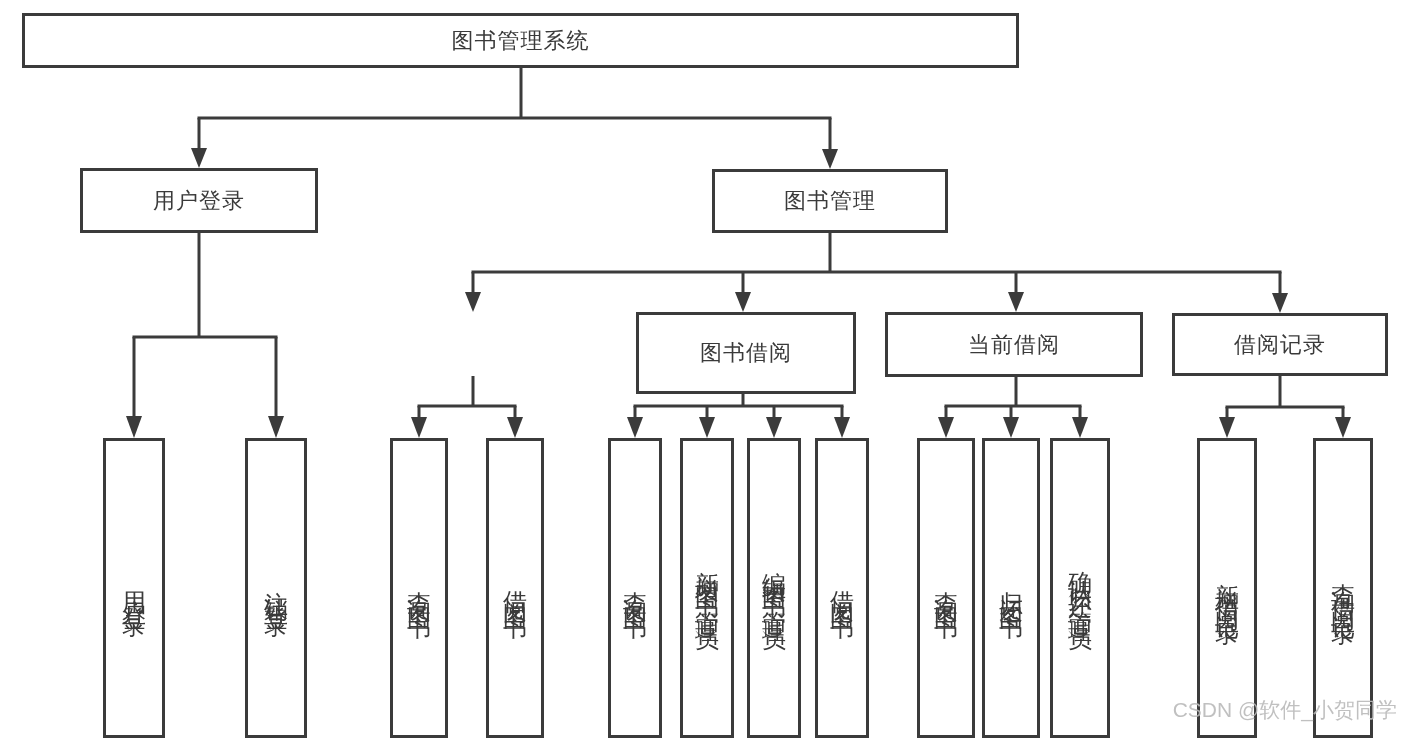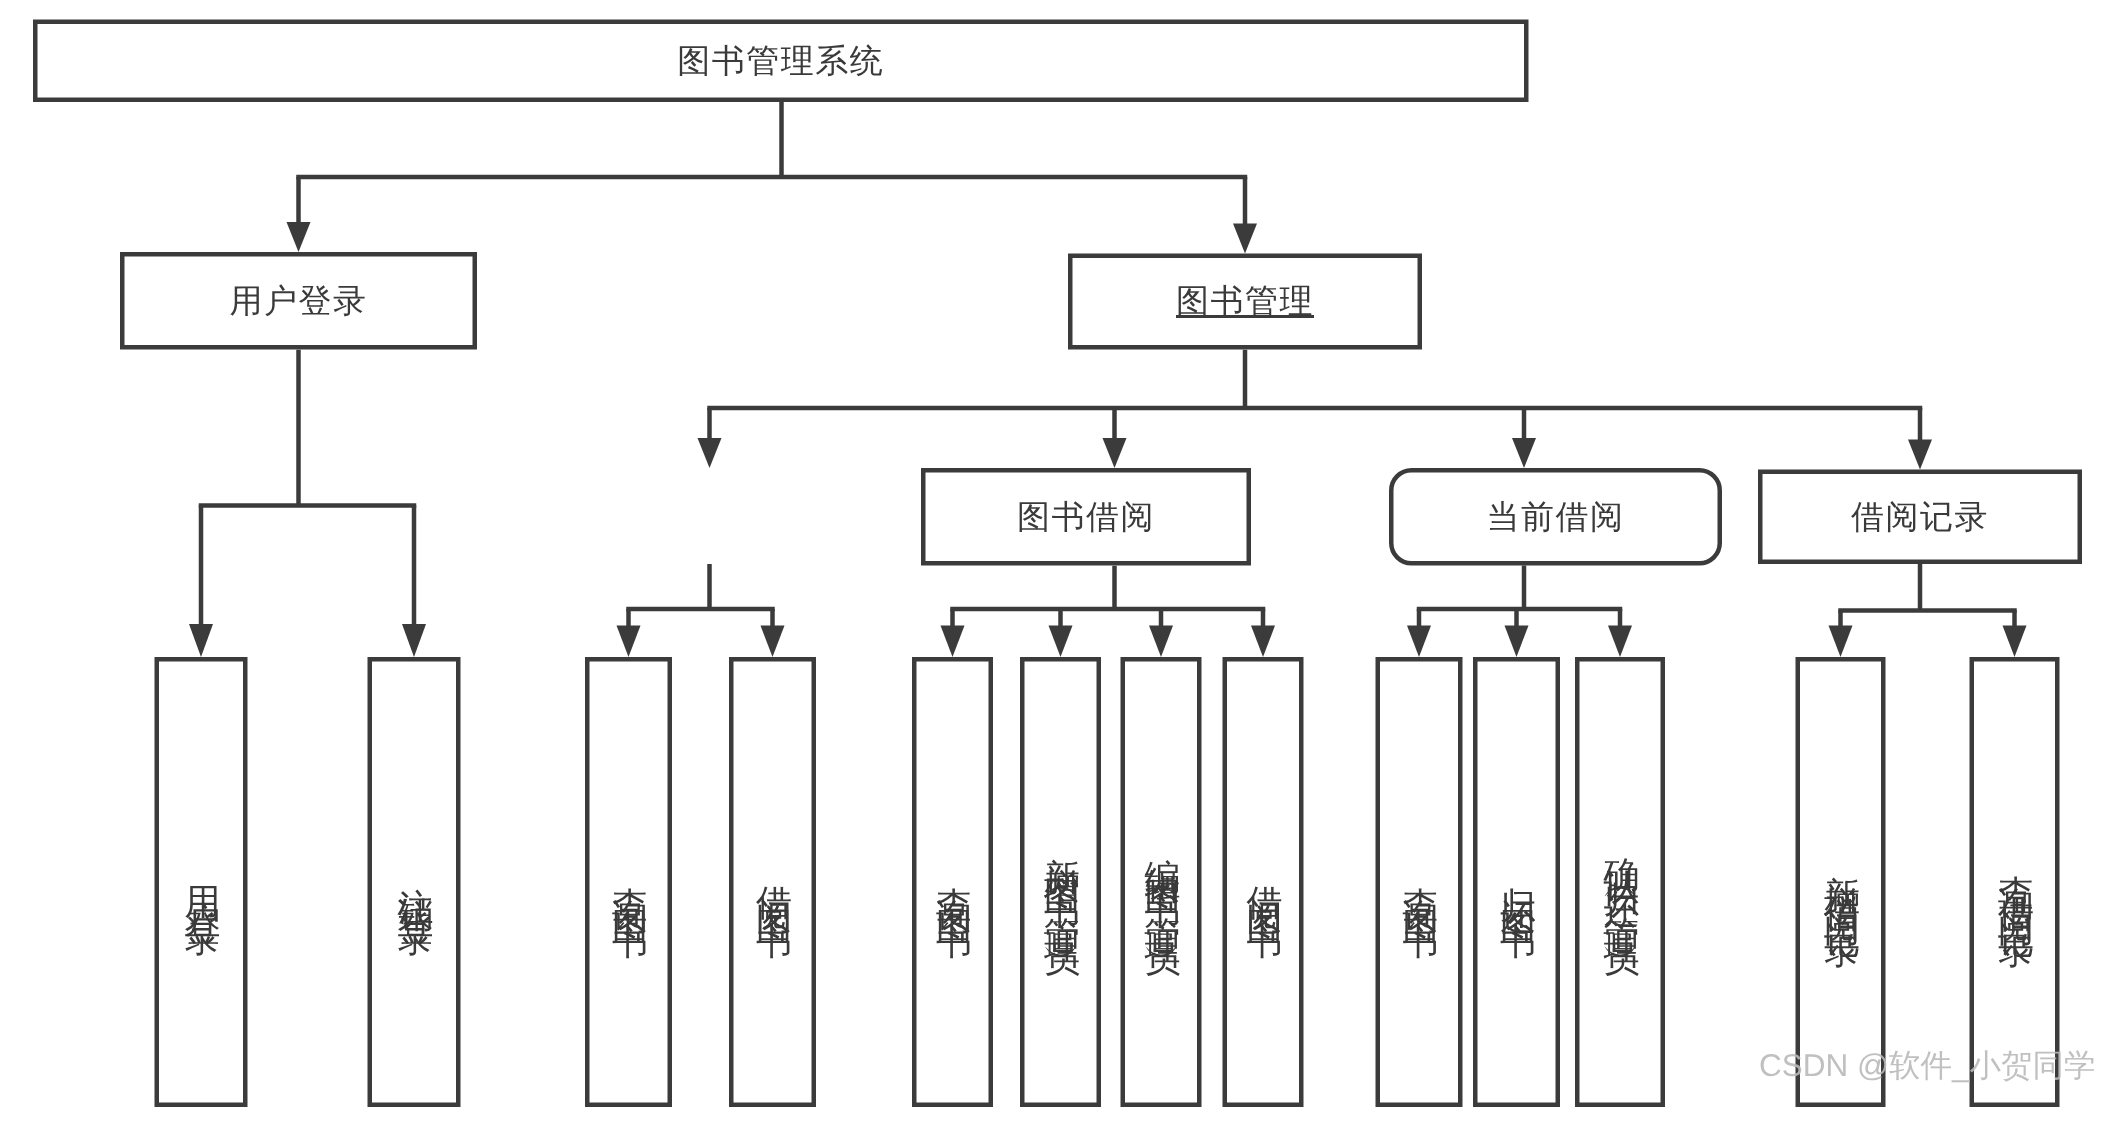--- a/index.html
+++ b/index.html
@@ -125,28 +125,28 @@
     </g>
   </svg>
 
   <div class="box h-box" style="left:22px; top:13px; width:997px; height:55px;justify-content:center;">
     <span>图书管理系统</span>
   </div>
 
   <div class="box h-box" style="left:80px; top:168px; width:238px; height:65px;">
     <span>用户登录</span>
   </div>
-  <div class="box h-box" style="left:712px; top:169px; width:236px; height:64px;text-decoration:underline;">
+  <div class="box h-box" style="left:712px; top:169px; width:236px; height:64px;">
     <span>图书管理</span>
   </div>
 
-  <div class="box h-box" style="left:614px; top:312px; width:220px; height:65px;">
+  <div class="box h-box" style="left:636px; top:312px; width:220px; height:82px;">
     <span>图书借阅</span>
   </div>
-  <div class="box h-box" style="left:926px; top:312px; width:222px; height:65px;border-radius:15px;">
+  <div class="box h-box" style="left:885px; top:312px; width:258px; height:65px;">
     <span>当前借阅</span>
   </div>
   <div class="box h-box" style="left:1172px; top:313px; width:216px; height:63px;">
     <span>借阅记录</span>
   </div>
 
   <div class="box v-box" style="left:103px; top:438px; width:62px; height:300px;">
     <span class="v-label">用户登录</span>
   </div>
   <div class="box v-box" style="left:245px; top:438px; width:62px; height:300px;">

